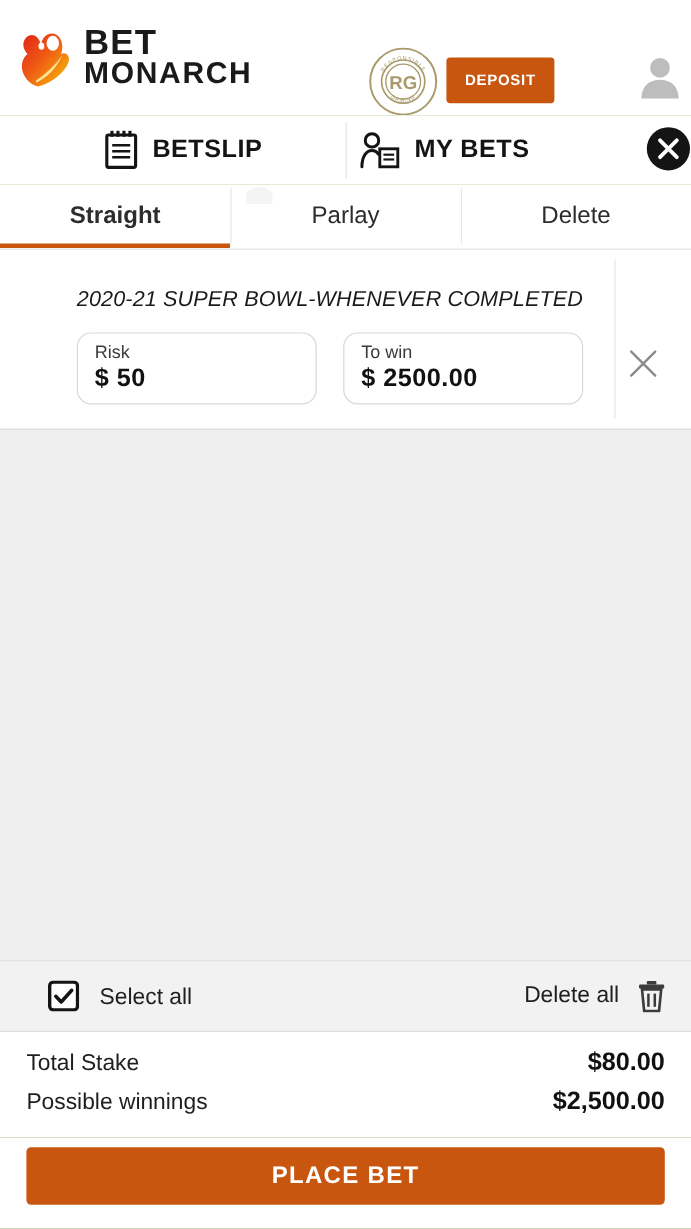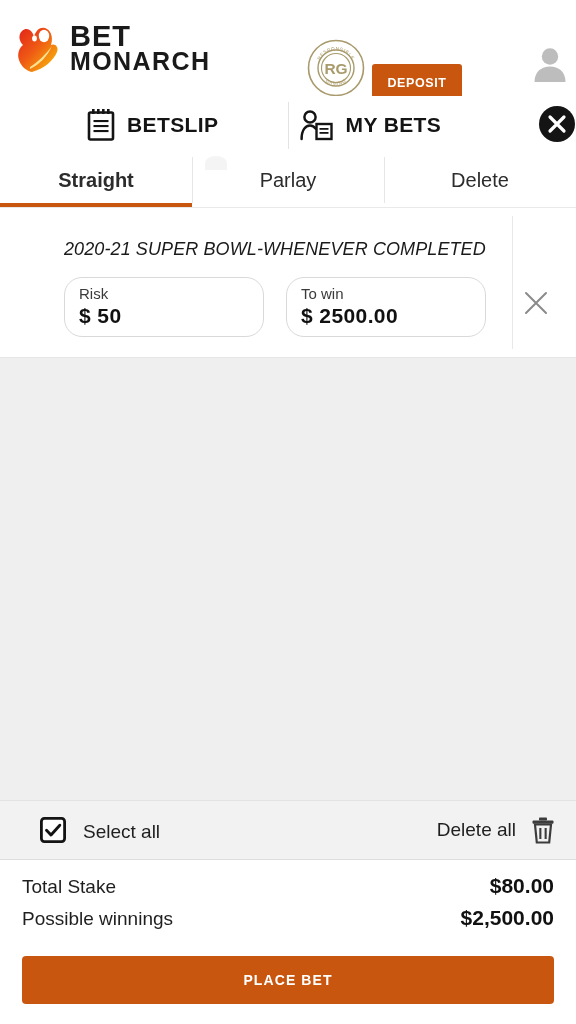--- a/index.html
+++ b/index.html
@@ -61,21 +61,21 @@
     position: absolute;
     left: 307px;
     top: 39px;
     width: 58px;
     height: 58px;
   }
 
   .deposit-btn {
     position: absolute;
     left: 372px;
-    top: 64px;
+    top: 48px;
     width: 90px;
     height: 38px;
     background: #c8560f;
     border: none;
     border-radius: 3px;
     color: #ffffff;
     font-family: "Liberation Sans", sans-serif;
     font-size: 12.5px;
     font-weight: 700;
     letter-spacing: 0.6px;
@@ -229,21 +229,21 @@
     display: flex;
     gap: 22px;
     margin: 17px 0 0 64px;
   }
 
   .stake-box {
     width: 200px;
     height: 60px;
     background: #ffffff;
     border: 1px solid #d9d9d9;
-    border-radius: 18px;
+    border-radius: 12px;
     padding: 7px 0 0 14px;
     cursor: text;
   }
   .stake-label {
     font-size: 15px;
     color: #3a3a3a;
     display: block;
     line-height: 1.2;
   }
   .stake-value {
@@ -343,21 +343,21 @@
   }
   .placebet-btn {
     display: block;
     width: 100%;
     height: 48px;
     background: #c8560f;
     border: none;
     border-radius: 4px;
     color: #ffffff;
     font-family: "Liberation Sans", sans-serif;
-    font-size: 14px;
+    font-size: 20px;
     font-weight: 700;
     letter-spacing: 1.1px;
     cursor: pointer;
   }
 </style>
 </head>
 <body>
 
 <div class="app">
 

